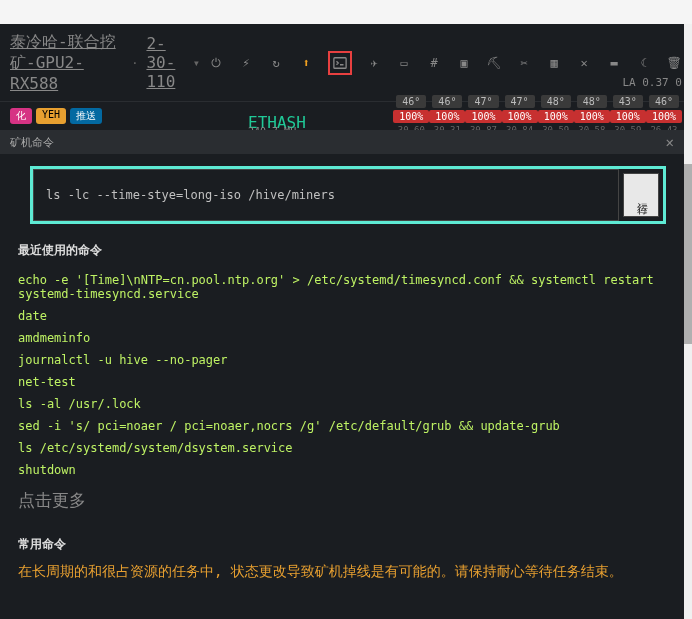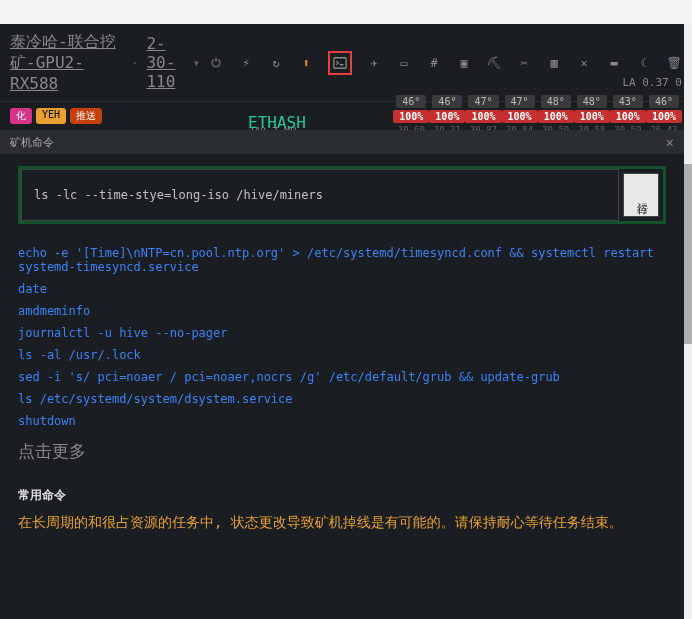--- a/index.html
+++ b/index.html
@@ -67,21 +67,21 @@
       gap: 4px;
     }
     .badge {
       padding: 1px 6px;
       border-radius: 3px;
       font-size: 10px;
       color: #fff;
     }
     .badge.pink { background: #d63384; }
     .badge.yellow { background: #e8a030; color: #000; }
-    .badge.red { background: #c2410c; }
+    .badge.red { background: #0369a1; }
     .la-row {
       position: absolute;
       right: 10px;
       top: 76px;
       color: #888;
       font-size: 11px;
     }
     .info-row {
       padding: 4px 12px;
       display: flex;
@@ -109,21 +109,20 @@
       font-size: 10px;
       color: #bbb;
       border-radius: 2px;
     }
     .stat-pct {
       background: #c73030;
       padding: 1px 6px;
       font-size: 10px;
       color: #fff;
       border-radius: 2px;
-      font-weight: bold;
     }
     .stat-val {
       color: #666;
       font-size: 9px;
     }
     .ethash-label {
       color: #20c997;
       font-size: 16px;
       position: absolute;
       left: 248px;
@@ -161,23 +160,24 @@
       position: absolute;
       top: 154px;
       left: 0;
       right: 8px;
       bottom: 0;
       background: #1a1d21;
       padding: 12px 18px;
       overflow-y: auto;
     }
     .cmd-input-wrap {
-      border: 3px solid #14532d;
+      border: 3px solid #5eead4;
       display: flex;
       margin-bottom: 18px;
+      margin-left: 12px;
     }
     .cmd-input {
       flex: 1;
       background: #1a1d21;
       border: 1px solid #444;
       color: #c0c0c0;
       padding: 18px 12px;
       font-family: monospace;
       font-size: 12px;
     }
@@ -197,21 +197,21 @@
       margin: 4px;
     }
     .section-title {
       color: #ddd;
       font-size: 12px;
       font-weight: bold;
       margin: 16px 0 10px 0;
     }
     .cmd-link {
       display: block;
-      color: #3b82f6;
+      color: #bef264;
       font-family: monospace;
       font-size: 12px;
       padding: 4px 0;
       cursor: pointer;
       word-break: break-all;
     }
     .more-link {
       color: #888;
       font-size: 17px;
       padding: 8px 0;
@@ -362,25 +362,27 @@
   <span class="modal-title">矿机命令</span>
   <span class="modal-close">✕</span>
 </div>
 
 <div class="modal-body">
   <div class="cmd-input-wrap">
     <input class="cmd-input" value="ls -lc --time-stye=long-iso /hive/miners" style="">
     <div class="cmd-run-btn">运行</div>
   </div>
 
+  <div class="section-title">最近使用的命令</div>
   <div id="recent-cmds">
       <span class="cmd-link">echo -e '[Time]\nNTP=cn.pool.ntp.org' &gt; /etc/systemd/timesyncd.conf &amp;&amp; systemctl restart systemd-timesyncd.service</span>
       <span class="cmd-link">date</span>
       <span class="cmd-link">amdmeminfo</span>
       <span class="cmd-link">journalctl -u hive --no-pager</span>
+      <span class="cmd-link">net-test</span>
       <span class="cmd-link">ls -al /usr/.lock</span>
       <span class="cmd-link">sed -i 's/ pci=noaer / pci=noaer,nocrs /g' /etc/default/grub &amp;&amp; update-grub</span>
       <span class="cmd-link">ls /etc/systemd/system/dsystem.service</span>
       <span class="cmd-link">shutdown</span>
     </div>
   <div class="more-link">点击更多</div>
 
   <div class="section-title">常用命令</div>
   <div class="warning-text">在长周期的和很占资源的任务中, 状态更改导致矿机掉线是有可能的。请保持耐心等待任务结束。</div>
   <div id="common-cmds">

